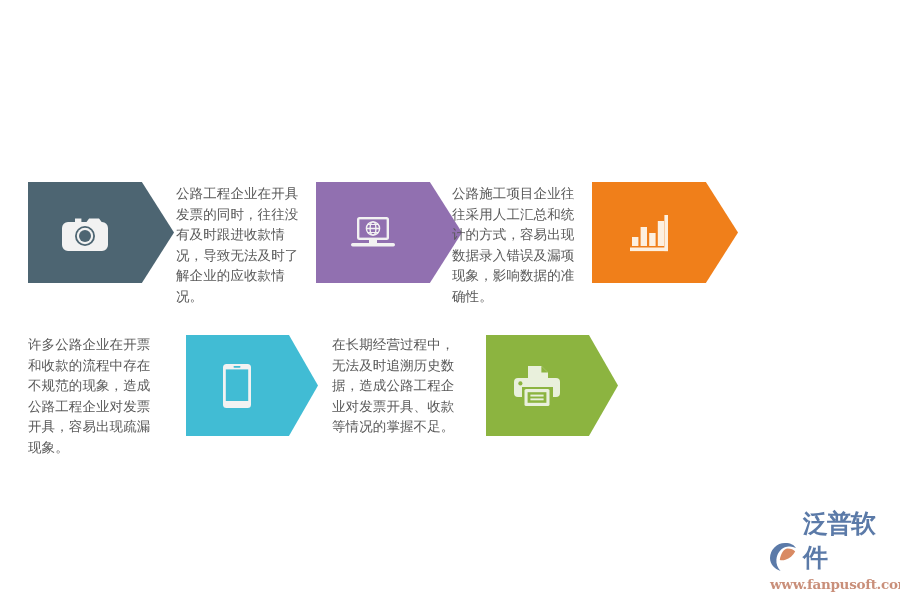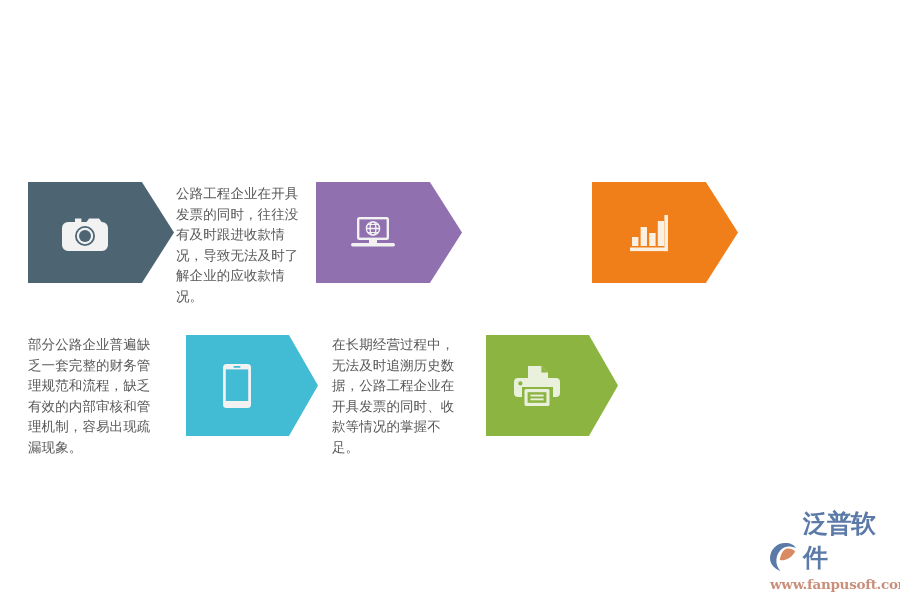--- a/index.html
+++ b/index.html
@@ -115,48 +115,49 @@
         <ellipse cx="24" cy="13.5" rx="2.9" ry="6.6" fill="none" stroke="#f2f2f2" stroke-width="1.4"></ellipse>
         <line x1="17.4" y1="13.5" x2="30.6" y2="13.5" stroke="#f2f2f2" stroke-width="1.4"></line>
         <line x1="18.4" y1="9.5" x2="29.6" y2="9.5" stroke="#f2f2f2" stroke-width="1.1"></line>
         <line x1="18.4" y1="17.5" x2="29.6" y2="17.5" stroke="#f2f2f2" stroke-width="1.1"></line>
         <rect x="2" y="28" width="44" height="3.4" rx="1.7" fill="#f2f2f2"></rect>
         <rect x="20" y="25" width="8" height="3" fill="#f2f2f2"></rect>
       </svg>
     </span>
   </div>
 
+  <div class="textblock" style="left:452px; top:183px; width:124px;">公路施工项目企业往往采用人工汇总和统计的方式，容易出现数据录入错误及漏项现象，影响数据的准确性。</div>
 
   <div class="arrow arrow-head" style="left:592px; top:182px; width:146px; height:101px; background:#f07f1a;">
     <span class="icon-wrap">
       <svg width="42" height="40" viewBox="0 0 42 40" fill="#fdf0e0">
         <rect x="2" y="34.5" width="38" height="3.6"></rect>
         <rect x="36.4" y="2" width="3.6" height="36.1"></rect>
         <rect x="4" y="24" width="6.4" height="9"></rect>
         <rect x="12.6" y="14" width="6.4" height="19"></rect>
         <rect x="21.2" y="20" width="6.4" height="13"></rect>
         <rect x="29.8" y="8" width="6.4" height="25"></rect>
       </svg>
     </span>
   </div>
 
 
-  <div class="textblock" style="left:28px; top:334px; width:124px;">部分公路企业普遍缺乏一套完整的财务管理规范和流程，缺乏有效的内部审核和管理机制，容易出现疏漏现象。</div>
+  <div class="textblock" style="left:28px; top:334px; width:124px;">许多公路企业在开票和收款的流程中存在不规范的现象，造成公路工程企业对发票开具，容易出现疏漏现象。</div>
 
   <div class="arrow arrow-head" style="left:186px; top:335px; width:132px; height:101px; background:#41bcd4;">
     <span class="icon-wrap">
       <svg width="30" height="46" viewBox="0 0 30 46" fill="none">
         <rect x="1" y="1" width="28" height="44" rx="3.5" fill="#f2f2f2"></rect>
         <rect x="3.8" y="6.4" width="22.4" height="31.6" fill="#41bcd4"></rect>
         <rect x="11.5" y="3" width="7" height="1.7" rx="0.85" fill="#41bcd4"></rect>
       </svg>
     </span>
   </div>
 
-  <div class="textblock" style="left:332px; top:334px; width:124px;">在长期经营过程中，无法及时追溯历史数据，公路工程企业在开具发票的同时、收款等情况的掌握不足。</div>
+  <div class="textblock" style="left:332px; top:334px; width:124px;">在长期经营过程中，无法及时追溯历史数据，造成公路工程企业对发票开具、收款等情况的掌握不足。</div>
 
   <div class="arrow arrow-head" style="left:486px; top:335px; width:132px; height:101px; background:#8cb440;">
     <span class="icon-wrap">
       <svg width="46" height="42" viewBox="0 0 46 42" fill="none">
         <path d="M14 1h13.4L34 7.6V14H14V1z" fill="#e9f0dc"></path>
         <path d="M27.4 1 34 7.6h-6.6V1z" fill="#8cb440"></path>
         <path d="M4 13h38a4 4 0 0 1 4 4v11a4 4 0 0 1-4 4h-3V22H8v10H4a4 4 0 0 1-4-4V17a4 4 0 0 1 4-4z" fill="#e9f0dc"></path>
         <circle cx="6.4" cy="18.4" r="2.1" fill="#8cb440"></circle>
         <rect x="10.5" y="24" width="25" height="17" rx="1.6" fill="#e9f0dc"></rect>
         <rect x="13.6" y="27.2" width="18.8" height="10.6" fill="#8cb440"></rect>

